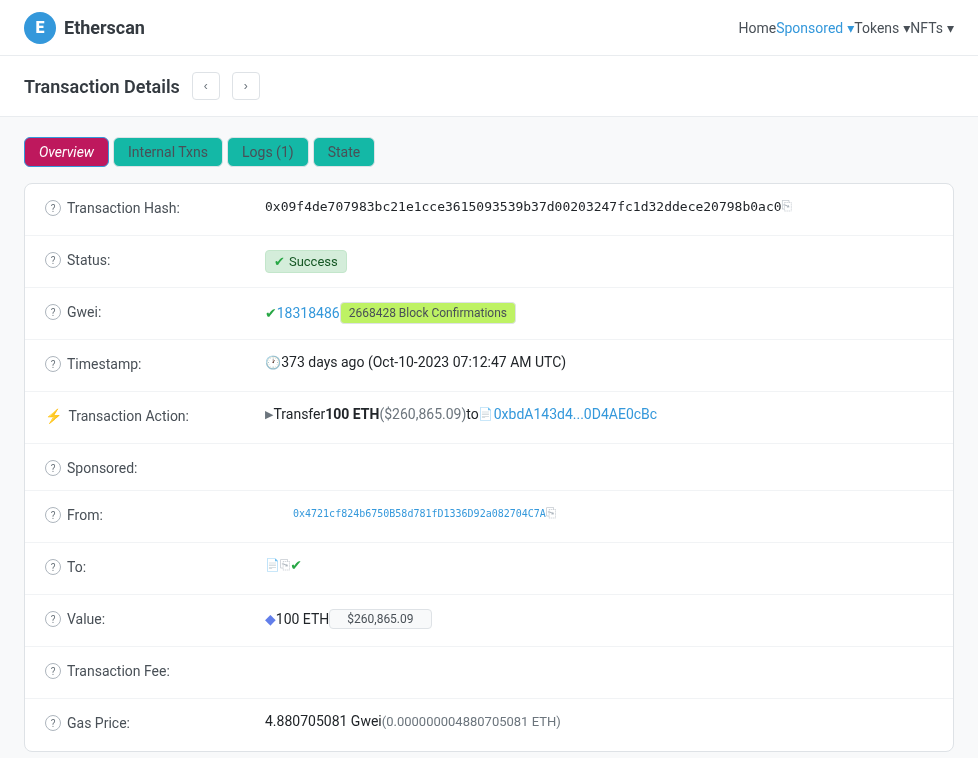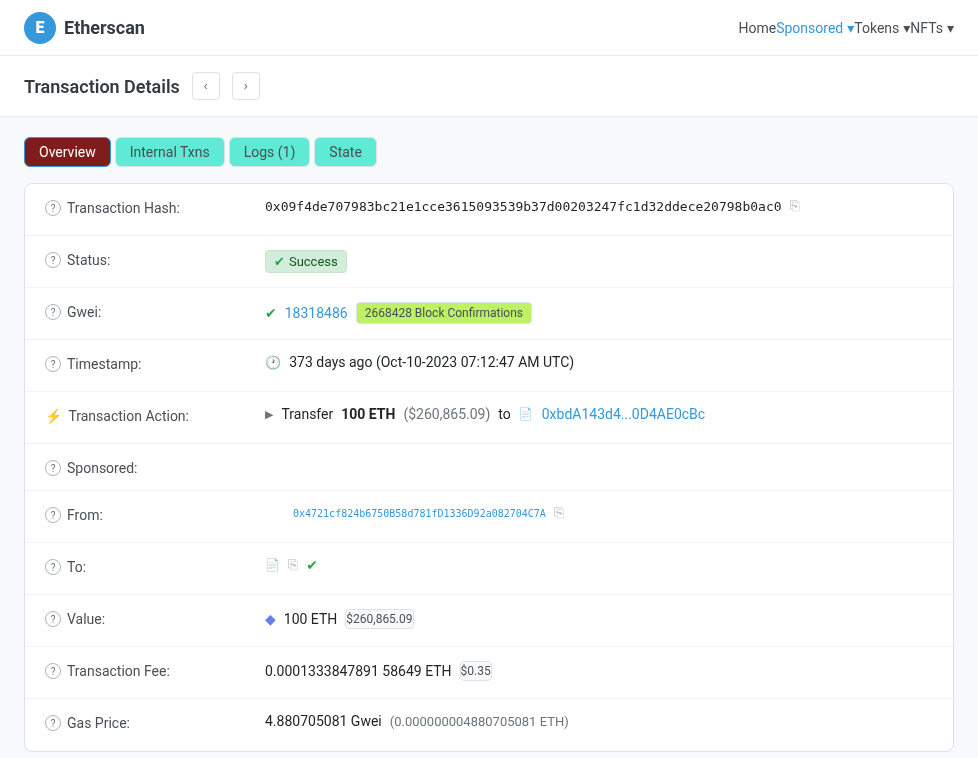--- a/index.html
+++ b/index.html
@@ -88,27 +88,28 @@
       display: flex;
       gap: 4px;
       margin-bottom: 16px;
     }
     .tab {
       padding: 6px 14px;
       border-radius: 6px;
       cursor: pointer;
       font-size: 14px;
       border: 1px solid #dee2e6;
-      background: #5eead4;
+      background: #14b8a6;
       color: #495057;
     }
     .tab.active {
-      background: #7f1d1d;
+      background: #be185d;
       color: #fff;
       border-color: #3498db;
+      font-style: italic;
     }
 
     
     .card {
       background: #fff;
       border: 1px solid #dee2e6;
       border-radius: 8px;
       overflow: hidden;
     }
 
@@ -130,21 +131,21 @@
       align-items: center;
       gap: 6px;
       font-size: 14px;
       padding-top: 2px;
     }
     .detail-value {
       flex: 1;
       display: flex;
       align-items: center;
       flex-wrap: wrap;
-      gap: 8px;
+      gap: 0;
       font-size: 14px;
     }
     .help-icon {
       width: 16px;
       height: 16px;
       border: 1px solid #adb5bd;
       border-radius: 50%;
       display: inline-flex;
       align-items: center;
       justify-content: center;
@@ -170,21 +171,21 @@
       border: 1px solid #dee2e6;
       border-radius: 4px;
       padding: 3px 8px;
       font-size: 12px;
       color: #495057;
     }
     .badge-usd {
       background: #f8f9fa;
       border: 1px solid #dee2e6;
       border-radius: 4px;
-      padding: 2px 0;
+      padding: 2px 17px;
       font-size: 12px;
       color: #495057;
     }
 
     
     .link {
       color: #3498db;
       text-decoration: none;
       cursor: pointer;
     }
@@ -387,24 +388,20 @@
         <span>100 ETH</span>
         <span class="badge-usd">$260,865.09</span>
       </div>
     </div>
 
     <div class="detail-row">
       <div class="detail-label">
         <span class="help-icon">?</span>
         <span>Transaction Fee:</span>
       </div>
-      <div class="detail-value">
-        <span>0.0001333847891 58649 ETH</span>
-        <span class="badge-usd">$0.35</span>
-      </div>
     </div>
 
     <div class="detail-row">
       <div class="detail-label">
         <span class="help-icon">?</span>
         <span>Gas Price:</span>
       </div>
       <div class="detail-value">
         <span>4.880705081 Gwei</span>
         <span class="gas-subtext">(0.000000004880705081 ETH)</span>

